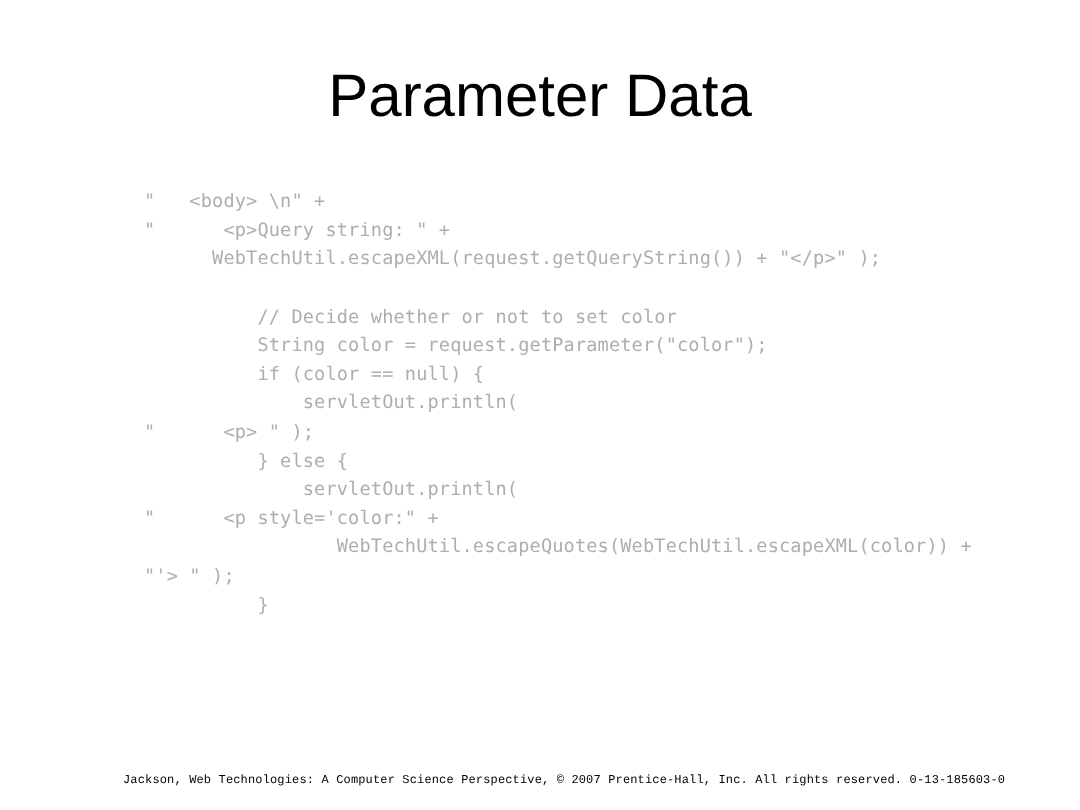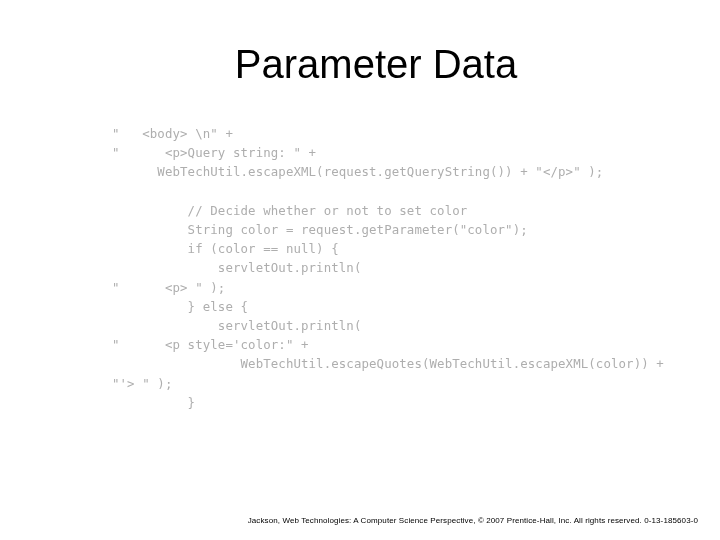--- a/index.html
+++ b/index.html
@@ -9,21 +9,21 @@
   }
   body {
     width: 720px;
     height: 540px;
     overflow: hidden;
     font-family: "Liberation Sans", sans-serif;
     position: relative;
   }
   #slide {
     position: absolute;
-    left: 16px;
+    left: 0;
     top: 0;
     width: 636px;
     height: 540px;
     background: #ffffff;
   }
   #slide-title {
     position: absolute;
     left: 0;
     top: 40px;
     width: 720px;
@@ -54,27 +54,26 @@
     color: #aeaeae;
   }
   #code-block .code-line.blank {
     color: transparent;
   }
   #footer {
     position: absolute;
     left: 82px;
     top: 515px;
     width: 600px;
-    font-family: Liberation Sans, sans-serif;
+    font-family: Liberation Mono, monospace;
     font-size: 8px;
     line-height: 11px;
     color: #000000;
     white-space: nowrap;
     letter-spacing: 0.1px;
-    text-align: right;
   }
 </style>
 </head>
 <body>
 
 <div id="slide">
 
   <div id="slide-title">Parameter Data</div>
 
   <div id="code-block"><div class="code-line">"   &lt;body&gt; \n" +</div><div class="code-line">"      &lt;p&gt;Query string: " +</div><div class="code-line">      WebTechUtil.escapeXML(request.getQueryString()) + "&lt;/p&gt;" );</div><div class="code-line blank">&nbsp;</div><div class="code-line">          // Decide whether or not to set color</div><div class="code-line">          String color = request.getParameter("color");</div><div class="code-line">          if (color == null) {</div><div class="code-line">              servletOut.println(</div><div class="code-line">"      &lt;p&gt; " );</div><div class="code-line">          } else {</div><div class="code-line">              servletOut.println(</div><div class="code-line">"      &lt;p style='color:" +</div><div class="code-line">                 WebTechUtil.escapeQuotes(WebTechUtil.escapeXML(color)) +</div><div class="code-line">"'&gt; " );</div><div class="code-line">          }</div></div>

